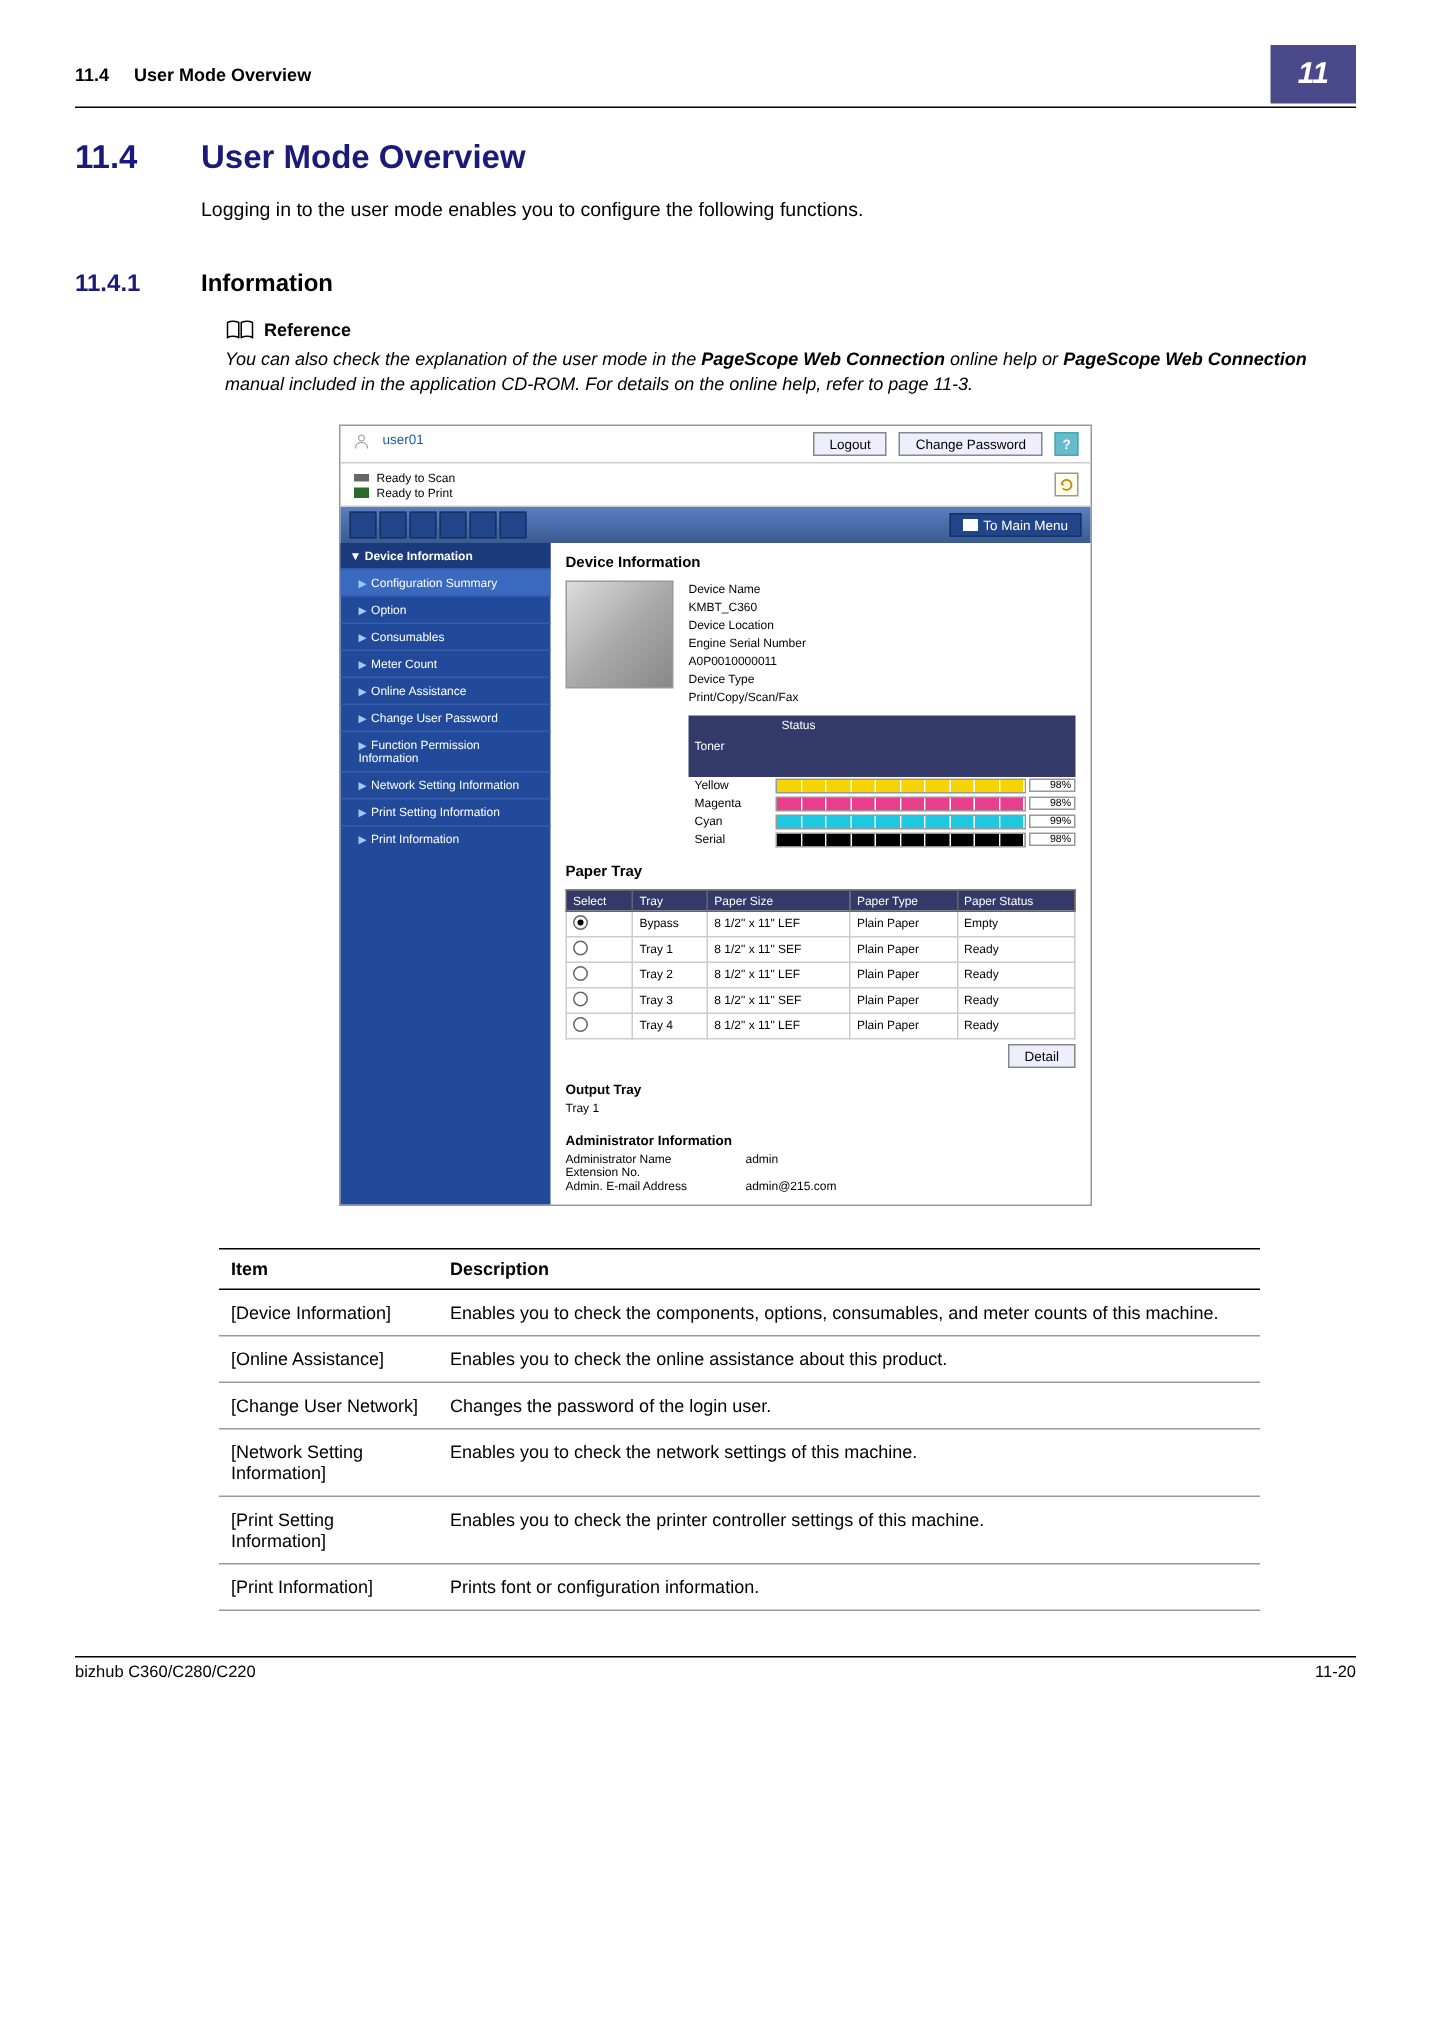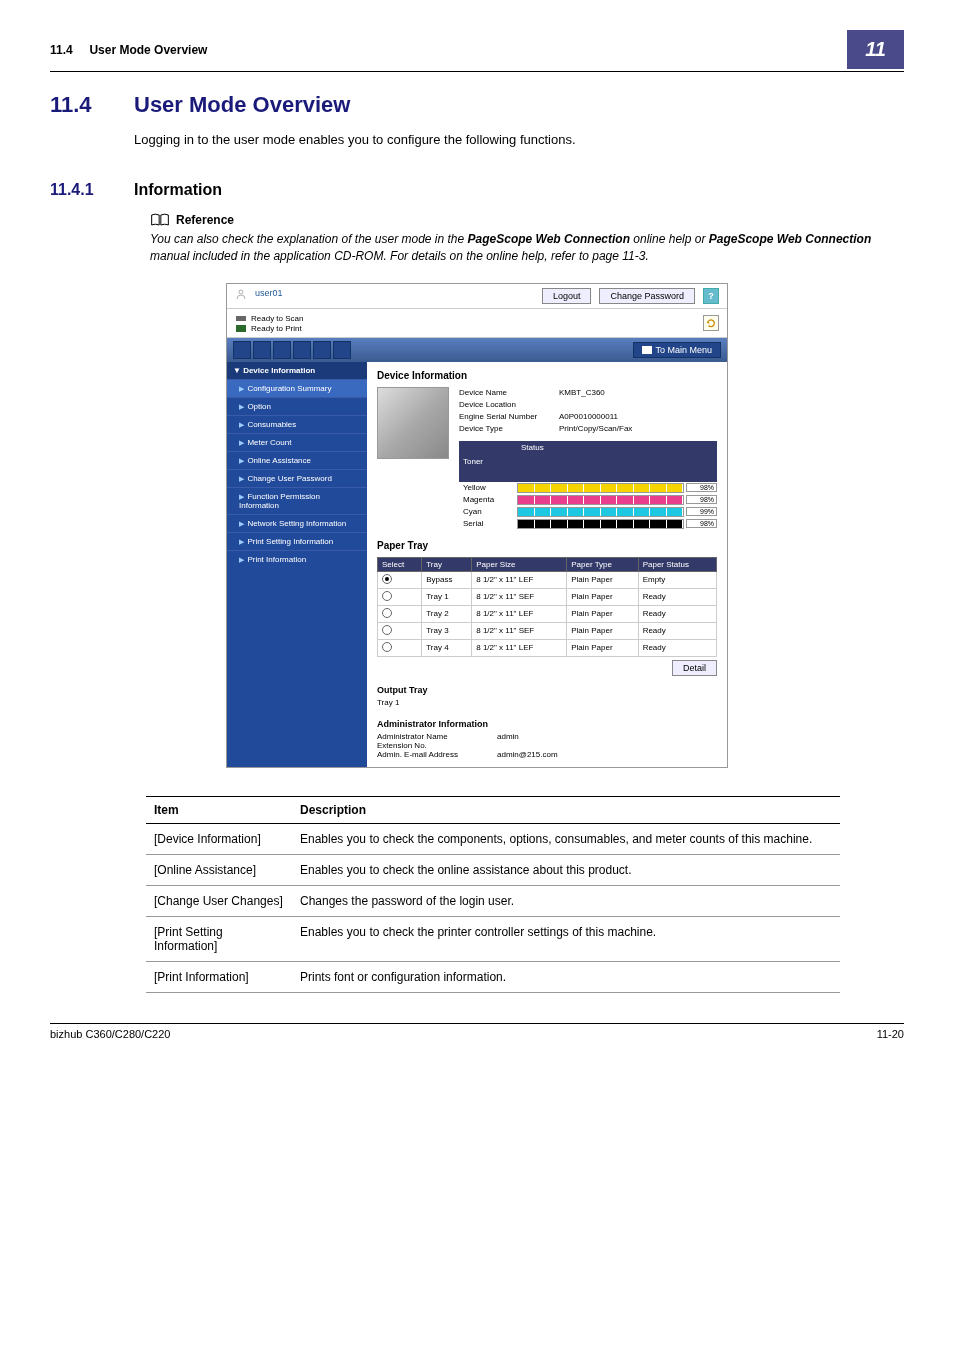--- a/index.html
+++ b/index.html
@@ -66,21 +66,21 @@
     .sidebar { width:140px; background:#224a9a; color:#fff; font-size:8px;}
     .sidebar .side-head { background:#1a3a7a; padding:4px 6px; font-weight:bold;}
     .sidebar .side-item { padding:4px 6px 4px 12px; border-top:1px solid #3a5aaa; cursor:pointer;}
     .sidebar .side-item.active { background:#3a6ac0; }
     .sidebar .arrow { color:#9cf; margin-right:3px; font-size:7px;}
     .content { flex:1; padding:8px 10px; color:#000;}
     .content h4 { font-size:10px; margin:0 0 6px 0;}
     .dev-row { display:flex; gap:10px; margin-bottom:8px;}
     .dev-img { width:70px; height:70px; background:linear-gradient(135deg,#ddd 0%,#aaa 50%,#888 100%); border:1px solid #999;}
     .dev-meta { font-size:8px; line-height:1.5;}
-    .dev-meta div { display:flex;}
+    .dev-meta div { display:flex;flex-direction:column;}
     .dev-meta .label { width:100px;}
     .toner-table { font-size:8px; margin-top:6px;}
     .toner-table .th { background:#333a6a; color:#fff; display:flex;}
     .toner-table .th span:first-child { width:50px; padding:16px 4px;}
     .toner-table .th span:last-child { flex:1; padding:2px 4px;}
     .toner-row { display:flex; align-items:center; padding:1px 0;}
     .toner-row .tname { width:50px; padding:0 4px;}
     .toner-row .bar { flex:1; height:8px; border:1px solid #999; background:#fff; position:relative; display:flex;}
     .toner-row .bar div { height:100%;}
     .toner-row .pct { width:25px; text-align:right; padding:0 2px; border:1px solid #999; margin-left:2px; font-size:7px;}
@@ -381,22 +381,26 @@
     <tbody id="desc-rows">
         <tr>
           <td>[Device Information​]</td>
           <td>Enables you to check the components, options, consumables, and meter counts of this machine.</td>
         </tr>
         <tr>
           <td>[Online Assistance​]</td>
           <td>Enables you to check the online assistance about this product.</td>
         </tr>
         <tr>
-          <td>[Change User Changes​]</td>
+          <td>[Change User Network​]</td>
           <td>Changes the password of the login user.</td>
+        </tr>
+        <tr>
+          <td>[Network Setting Information​]</td>
+          <td>Enables you to check the network settings of this machine.</td>
         </tr>
         <tr>
           <td>[Print Setting Information​]</td>
           <td>Enables you to check the printer controller settings of this machine.</td>
         </tr>
         <tr>
           <td>[Print Information​]</td>
           <td>Prints font or configuration information.</td>
         </tr>
       </tbody>

